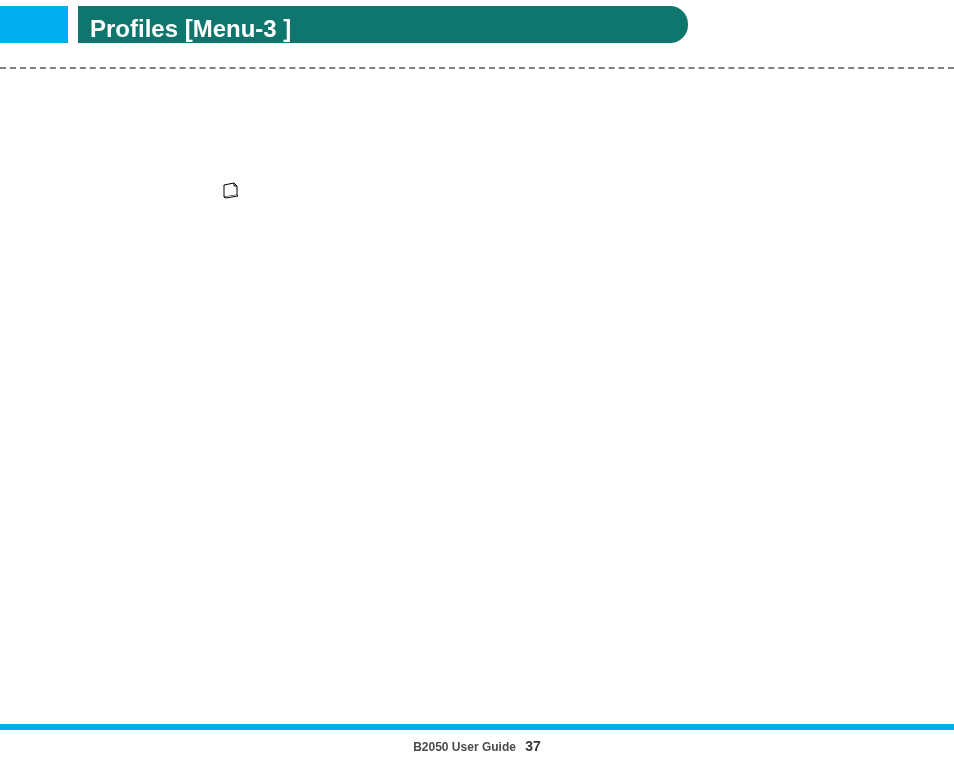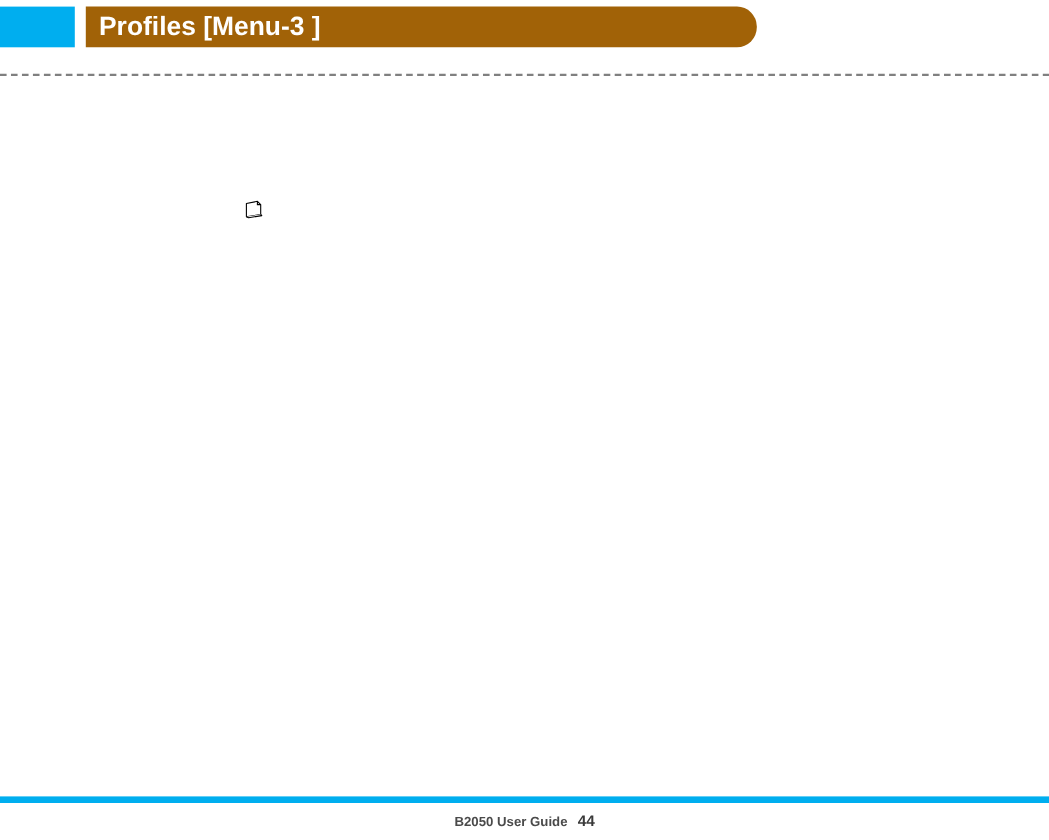--- a/index.html
+++ b/index.html
@@ -18,25 +18,25 @@
     margin-top: 6px;
   }
   .cyan-block {
     width: 68px;
     background: #00aeef;
   }
   .spacer {
     width: 10px;
   }
   .title-bar {
-    background: #a16207;
+    background: #0f766e;
     width: 610px;
     border-radius: 0 18px 18px 0;
     display: flex;
-    align-items: center;
+    align-items: flex-end;
     padding-left: 12px;
   }
   .title-text {
     color: #ffffff;
     font-size: 24px;
     font-weight: bold;
   }
   .dashed-line {
     border: none;
     border-top: 2px dashed #808080;
@@ -102,14 +102,14 @@
       <path d="M12 2 L12 5 L15 5" fill="none" stroke="#000000" stroke-width="1"></path>
       <path d="M2 16 L4 17 L16 15 L15 14" fill="#ffffff" stroke="#000000" stroke-width="1" stroke-linejoin="round"></path>
     </svg>
   </span>
 </div>
 
 <div class="footer-bar"></div>
 
 <div class="footer-text">
   <span class="guide">B2050 User Guide</span>
-  <span class="pnum">44</span>
+  <span class="pnum">37</span>
 </div>
 
 </body></html>

